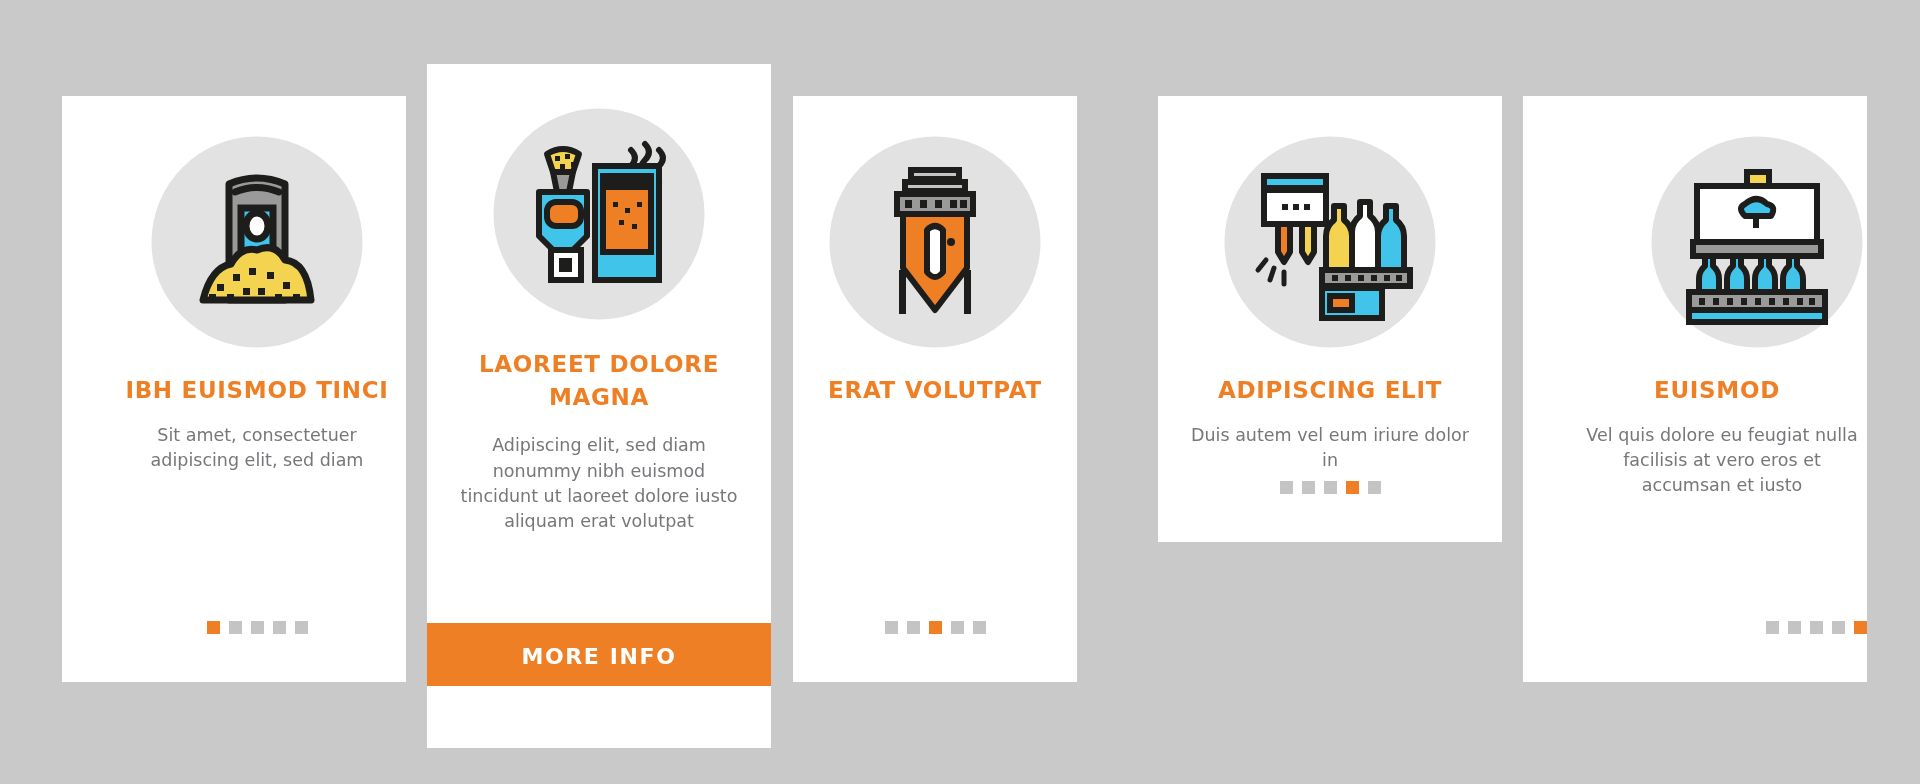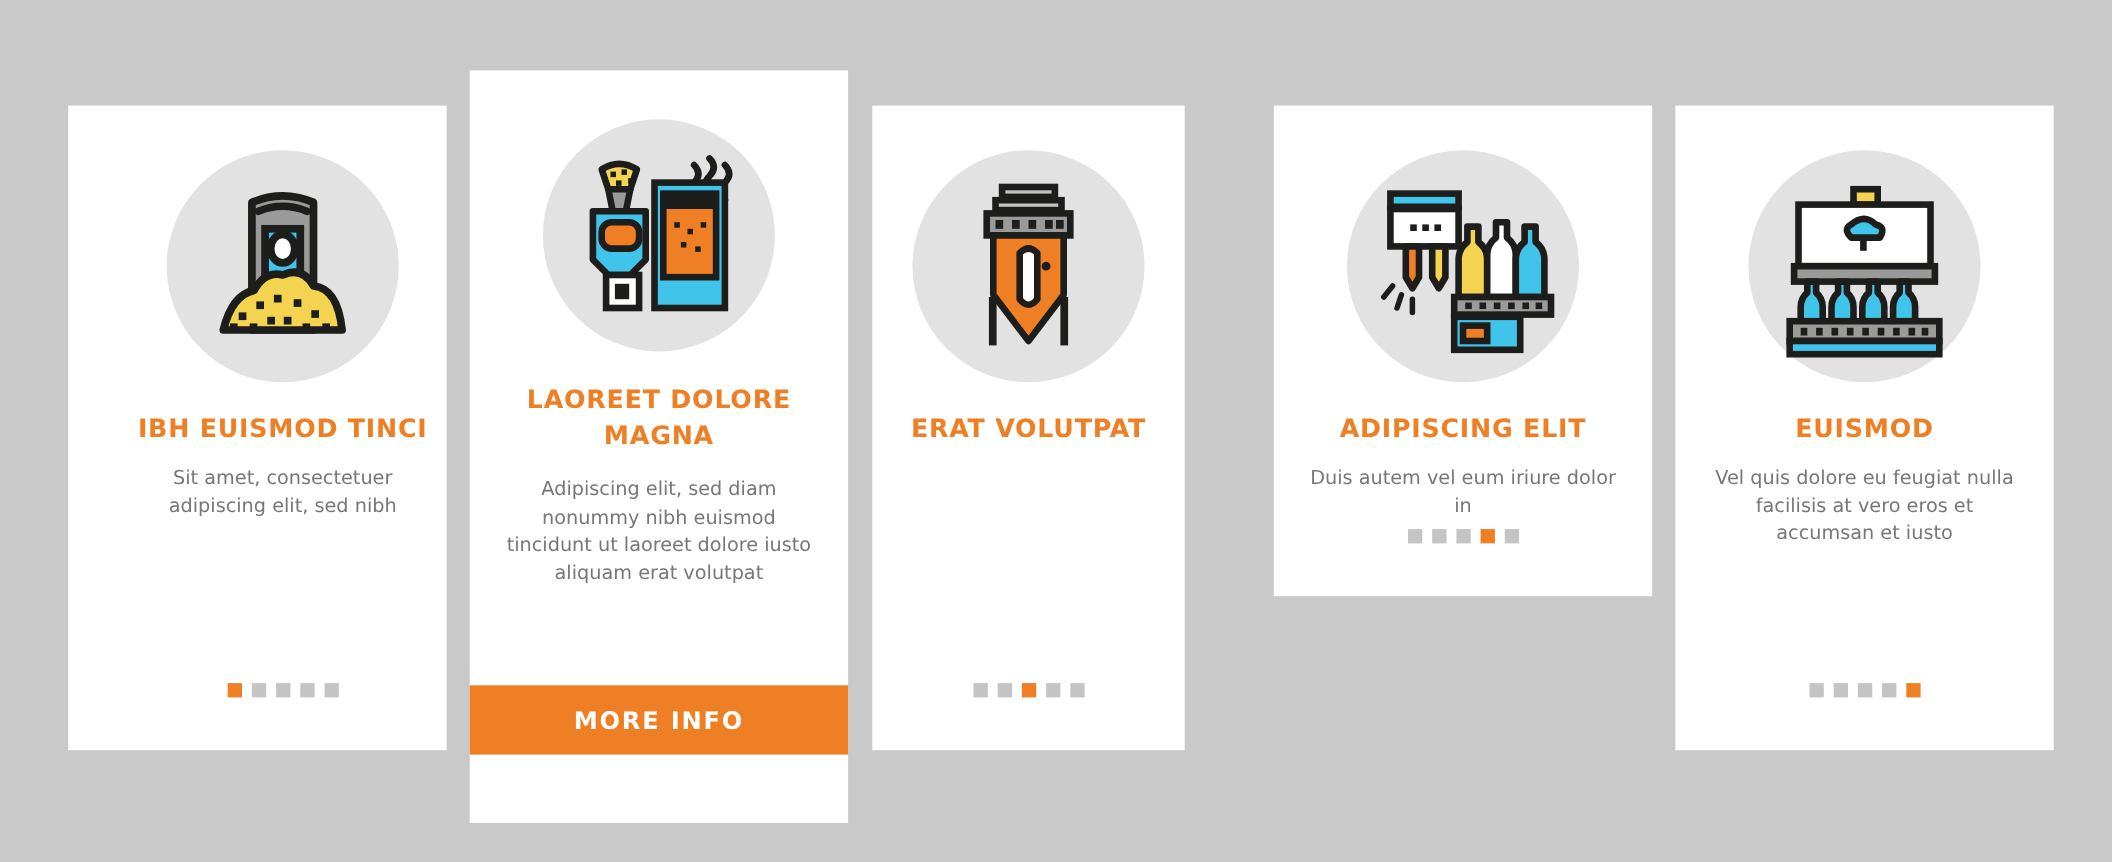--- a/index.html
+++ b/index.html
@@ -24,21 +24,21 @@
     box-sizing: border-box;
     display: flex;
     flex-direction: column;
     align-items: center;
   }
   
   .card-1 { left: 62px;   top: 96px;  width: 344px; height: 586px; padding-left: 46px; }
   .card-2 { left: 427px;  top: 64px;  width: 344px; height: 684px; }
   .card-3 { left: 793px;  top: 96px;  width: 284px; height: 586px; }
   .card-4 { left: 1158px; top: 96px;  width: 344px; height: 446px; }
-  .card-5 { left: 1523px; top: 96px;  width: 344px; height: 586px; }
+  .card-5 { left: 1523px; top: 96px;  width: 344px; height: 586px; align-items: flex-end; }
 
   .icon-wrap {
     position: relative;
     width: 220px;
     height: 220px;
     margin-top: 36px;
     display: flex;
     align-items: center;
     justify-content: center;
     flex: none;
@@ -143,21 +143,21 @@
           <rect x="70" y="152" width="7" height="7"></rect>
           <rect x="101" y="146" width="7" height="7"></rect>
           <rect x="118" y="152" width="7" height="7"></rect>
           <rect x="52" y="152" width="7" height="7"></rect>
           <rect x="136" y="152" width="7" height="7"></rect>
           <rect x="86" y="146" width="7" height="7"></rect>
         </g>
       </svg>
     </div>
     <div class="title">IBH EUISMOD TINCI</div>
-    <div class="desc">Sit amet, consectetuer adipiscing elit, sed nibh</div>
+    <div class="desc">Sit amet, consectetuer adipiscing elit, sed diam</div>
     <div class="spacer"></div>
     <div class="dots">
       <span class="dot active"></span>
       <span class="dot"></span>
       <span class="dot"></span>
       <span class="dot"></span>
       <span class="dot"></span>
     </div>
   </div>
 

